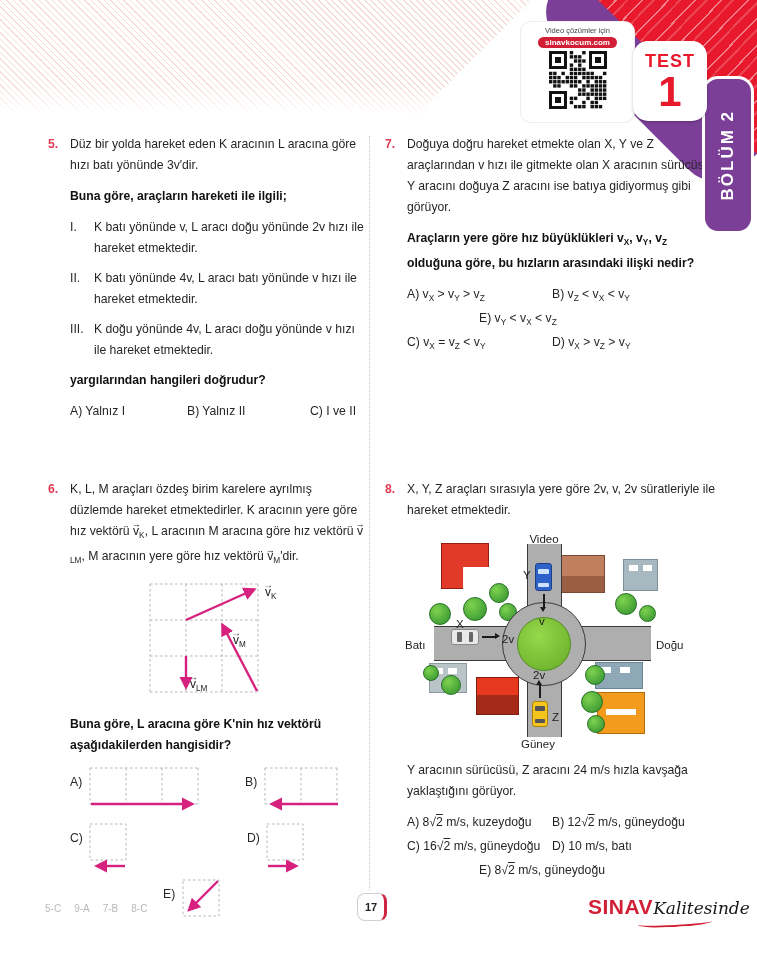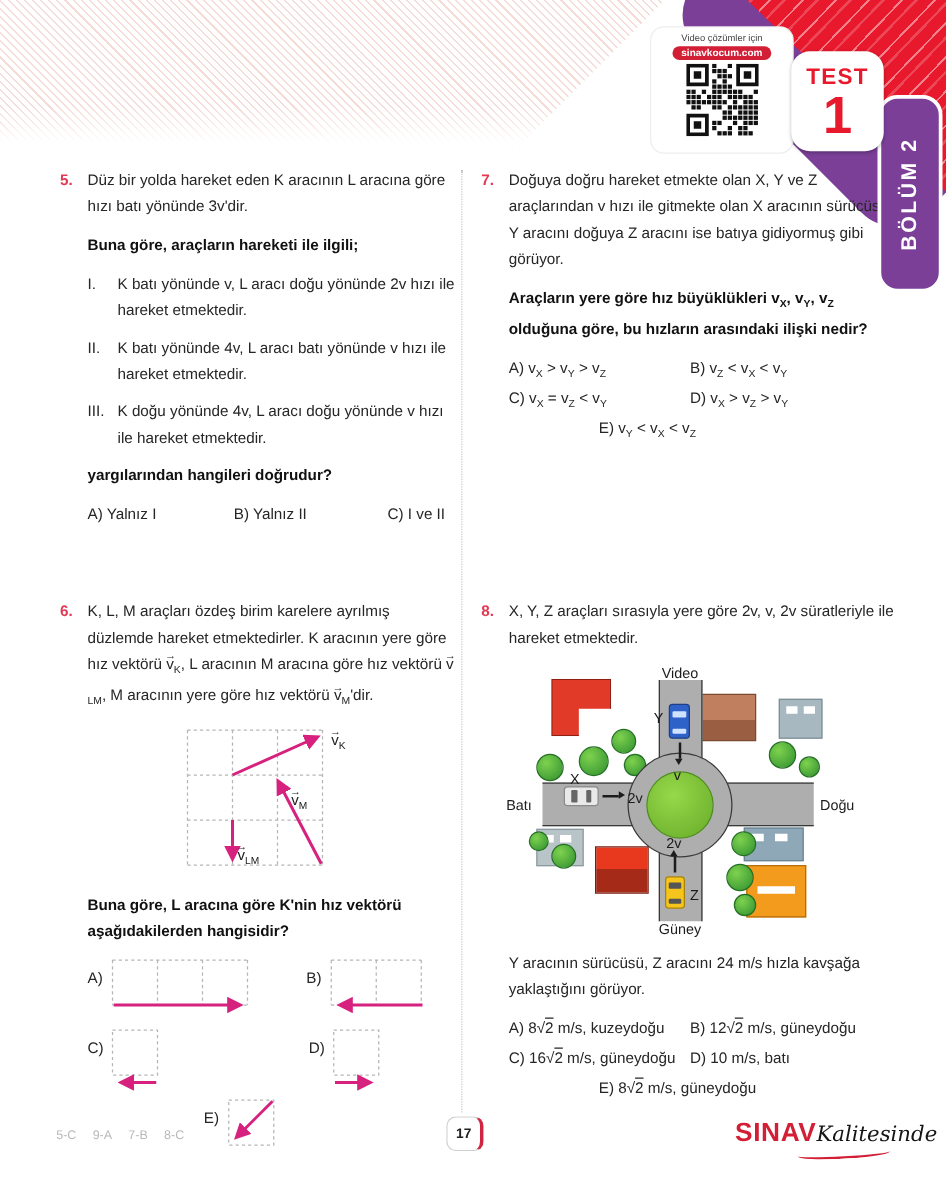--- a/index.html
+++ b/index.html
@@ -276,25 +276,25 @@
   <div class="q" id="q7">
     <span class="qnum">7.</span>
     <div class="qbody">
       <p class="para">Doğuya doğru hareket etmekte olan X, Y ve Z araçlarından v hızı ile gitmekte olan X aracının sürücüsü Y aracını doğuya Z aracını ise batıya gidiyormuş gibi görüyor.</p>
       <p class="para b">Araçların yere göre hız büyüklükleri v<sub>X</sub>, v<sub>Y</sub>, v<sub>Z</sub> olduğuna göre, bu hızların arasındaki ilişki nedir?</p>
       <div class="optrow">
         <span class="opt" style="left:0">A) v<sub>X</sub> &gt; v<sub>Y</sub> &gt; v<sub>Z</sub></span>
         <span class="opt" style="left:145px">B) v<sub>Z</sub> &lt; v<sub>X</sub> &lt; v<sub>Y</sub></span>
       </div>
       <div class="optrow">
+        <span class="opt" style="left:72px">E) v<sub>Y</sub> &lt; v<sub>X</sub> &lt; v<sub>Z</sub></span>
+      </div>
+      <div class="optrow">
         <span class="opt" style="left:0">C) v<sub>X</sub> = v<sub>Z</sub> &lt; v<sub>Y</sub></span>
         <span class="opt" style="left:145px">D) v<sub>X</sub> &gt; v<sub>Z</sub> &gt; v<sub>Y</sub></span>
-      </div>
-      <div class="optrow">
-        <span class="opt" style="left:72px">E) v<sub>Y</sub> &lt; v<sub>X</sub> &lt; v<sub>Z</sub></span>
       </div>
     </div>
   </div>
 
   <div class="q" id="q6">
     <span class="qnum">6.</span>
     <div class="qbody">
       <p class="para">K, L, M araçları özdeş birim karelere ayrılmış düzlemde hareket etmektedirler. K aracının yere göre hız vektörü <span class="vec">v</span><sub>K</sub>, L aracının M aracına göre hız vektörü <span class="vec">v</span><sub>LM</sub>, M aracının yere göre hız vektörü <span class="vec">v</span><sub>M</sub>'dir.</p>
       <div id="vgrid">
         <svg width="150" height="122" viewBox="0 0 150 122">
@@ -347,21 +347,21 @@
     </div>
   </div>
 
   <div class="q" id="q8">
     <span class="qnum">8.</span>
     <div class="qbody">
       <p class="para">X, Y, Z araçları sırasıyla yere göre 2v, v, 2v süratleriyle ile hareket etmektedir.</p>
 
       <div id="map">
         <span class="maplabel" style="left:120px;top:-2px;width:46px;text-align:center">Video</span>
-        <span class="maplabel" style="left:120px;top:203px;width:46px;text-align:center">Güney</span>
+        <span class="maplabel" style="left:120px;top:203px;width:46px;text-align:left">Güney</span>
         <span class="maplabel" style="left:4px;top:104px">Batı</span>
         <span class="maplabel" style="left:255px;top:104px">Doğu</span>
 
         <div class="bldg" style="left:40px;top:12px;width:48px;height:46px;background:#e23a28;border:1px solid #8e2114;clip-path:polygon(0 0,100% 0,100% 52%,46% 52%,46% 100%,0 100%)"></div>
         <div class="bldg" style="left:160px;top:24px;width:44px;height:38px;background:linear-gradient(180deg,#c08060 0 55%,#9a5f43 55% 100%);border:1px solid #7c4a33"></div>
         <div class="bldg" style="left:222px;top:28px;width:35px;height:32px;background:#a8b8c0;border:1px solid #7e8f98;background-image:linear-gradient(#fff,#fff),linear-gradient(#fff,#fff);background-size:9px 6px;background-position:5px 5px,19px 5px;background-repeat:no-repeat"></div>
         <div class="bldg" style="left:28px;top:132px;width:38px;height:30px;background:#b9c4c9;border:1px solid #8d9aa1;background-image:linear-gradient(#fff,#fff),linear-gradient(#fff,#fff);background-size:9px 6px;background-position:4px 4px,18px 4px;background-repeat:no-repeat"></div>
         <div class="bldg" style="left:75px;top:146px;width:43px;height:38px;background:linear-gradient(180deg,#e8391f 0 48%,#a62a18 48% 100%);border:1px solid #7c1c10"></div>
         <div class="bldg" style="left:194px;top:131px;width:48px;height:27px;background:#8fa8b8;border:1px solid #6b8494;background-image:linear-gradient(#fff,#fff),linear-gradient(#fff,#fff);background-size:10px 6px;background-position:5px 4px,24px 4px;background-repeat:no-repeat"></div>
         <div class="bldg" style="left:196px;top:161px;width:48px;height:42px;background:#f29b1d;border:1px solid #b56e0d;background-image:linear-gradient(#fff,#fff);background-size:30px 6px;background-position:8px 16px;background-repeat:no-repeat"></div>

